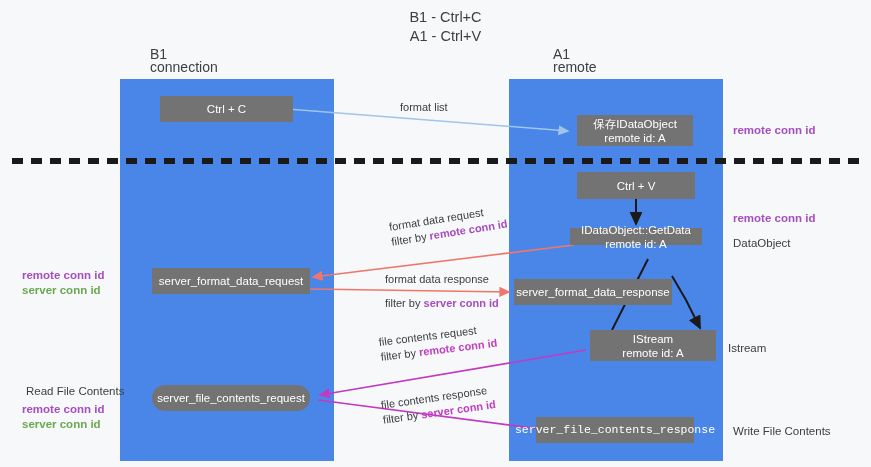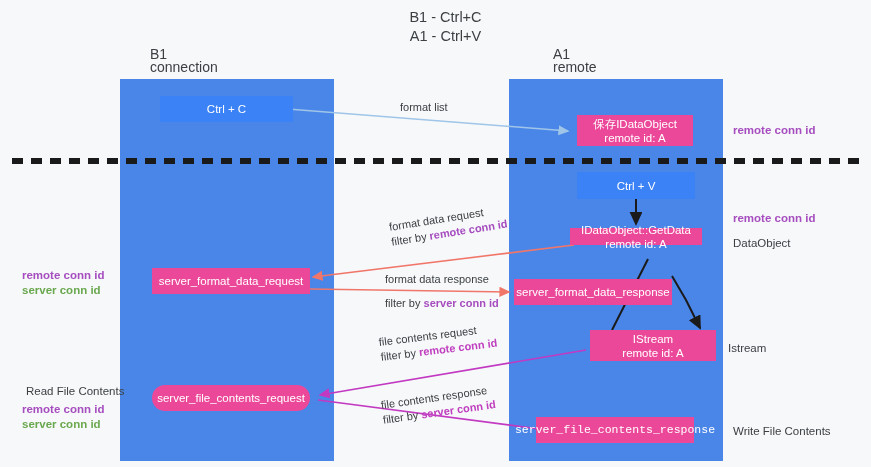--- a/index.html
+++ b/index.html
@@ -45,22 +45,22 @@
     display: flex;
     flex-direction: column;
     align-items: center;
     justify-content: center;
     text-align: center;
     color: #ffffff;
     font-size: 11.5px;
     line-height: 14px;
     z-index: 4;
   }
-  .node.green { background: #3b82f6; }
-  .node.orange { background: #ec4899; align-items: center; }
+  .node.green { background: #737373; }
+  .node.orange { background: #737373; align-items: center; }
   .side-label {
     position: absolute;
     font-size: 11.5px;
     line-height: 14px;
     white-space: nowrap;
     z-index: 5;
   }
   .side-label.purple { color: #a64dbf; font-weight: bold; }
   .side-label.green  { color: #6aa84f; font-weight: bold; }
   .side-label.plain  { color: #3c4043; }

